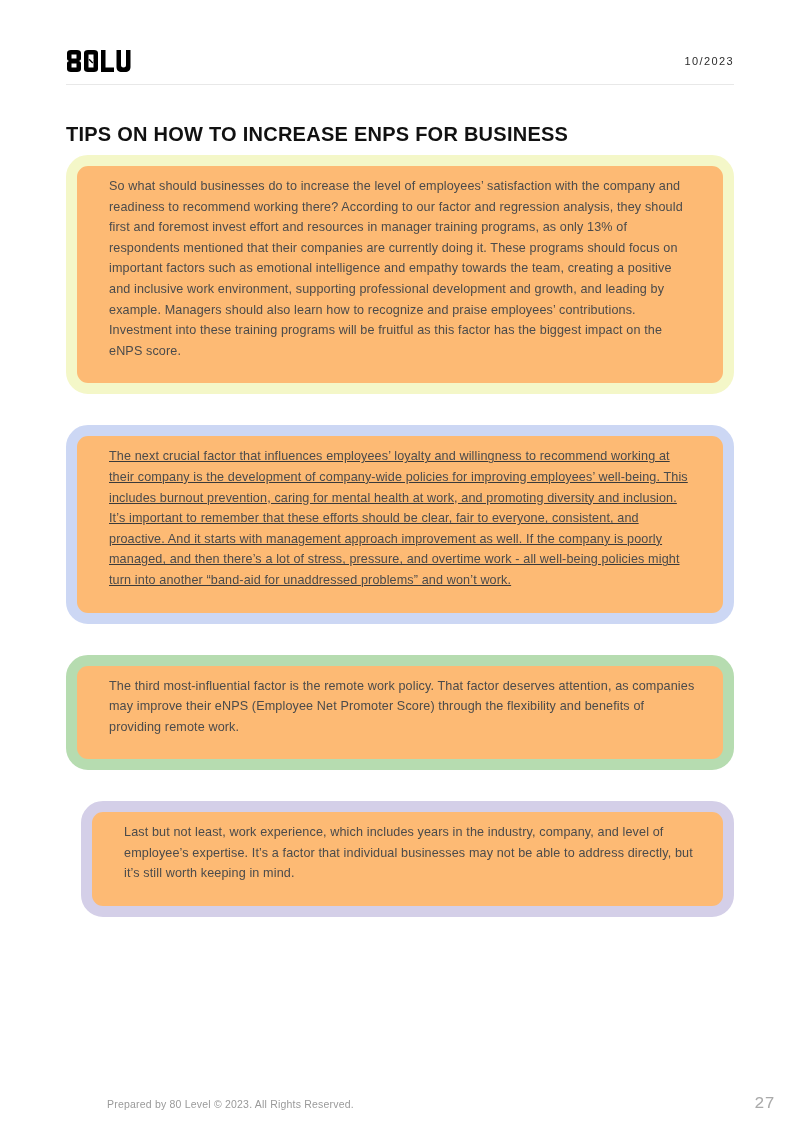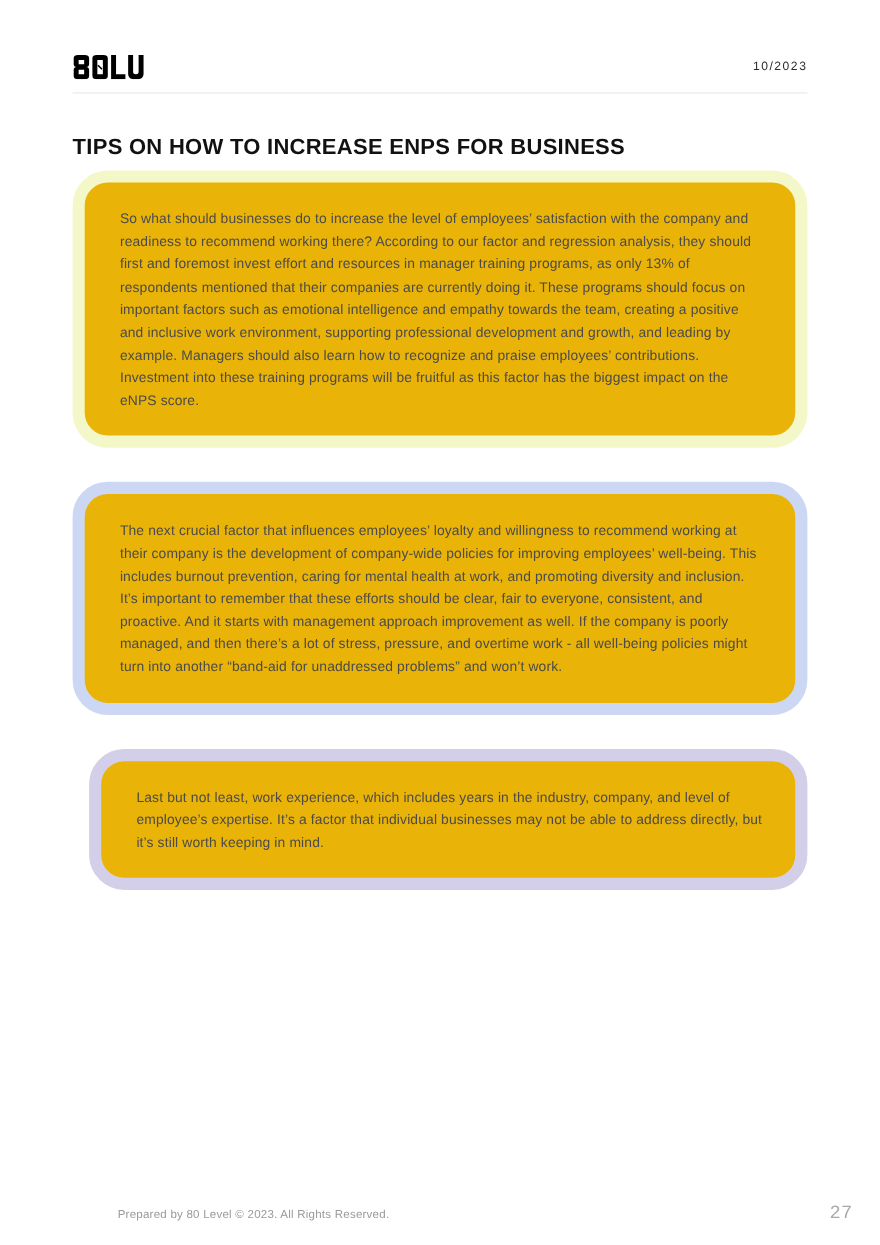--- a/index.html
+++ b/index.html
@@ -77,35 +77,35 @@
     position: absolute;
     left: 66px;
     top: 155px;
     width: 668px;
   }
 
   .card {
     box-sizing: border-box;
     border-style: solid;
     border-width: 11px;
-    border-radius: 32px;
-    background: #eab308;
-    padding: 23px 28px 22px 32px;
+    border-radius: 22px;
+    background: #fdba74;
+    padding: 10px 28px 22px 32px;
   }
 
   .card-text {
     font-size: 12.6px;
     line-height: 20.6px;
     color: #4b4b4b;
     letter-spacing: 0.01em;
     margin: 0;
   }
 
   .card.yellow { border-color: #f4f7c8; }
-  .card.blue   { border-color: #ccd7f4; }
+  .card.blue   { border-color: #ccd7f4; text-decoration: underline; }
   .card.green  { border-color: #b6dcb0; }
   .card.purple { border-color: #d4cfe8; margin-left: 15px; }
 
   .card + .card { margin-top: 31px; }
 
   
   .footer {
     position: absolute;
     left: 66px;
     top: 1094px;
@@ -159,20 +159,23 @@
   <div class="cards">
 
     <div class="card yellow" style="border-color: rgb(244, 247, 200);">
       <p class="card-text">So what should businesses do to increase the level of employees’ satisfaction with the company and readiness to recommend working there? According to our factor and regression analysis, they should first and foremost invest effort and resources in manager training programs, as only 13% of respondents mentioned that their companies are currently doing it. These programs should focus on important factors such as emotional intelligence and empathy towards the team, creating a positive and inclusive work environment, supporting professional development and growth, and leading by example. Managers should also learn how to recognize and praise employees’ contributions. Investment into these training programs will be fruitful as this factor has the biggest impact on the eNPS score.</p>
     </div>
 
     <div class="card blue" style="border-color: rgb(204, 215, 244);">
       <p class="card-text">The next crucial factor that influences employees’ loyalty and willingness to recommend working at their company is the development of company-wide policies for improving employees’ well-being. This includes burnout prevention, caring for mental health at work, and promoting diversity and inclusion. It’s important to remember that these efforts should be clear, fair to everyone, consistent, and proactive. And it starts with management approach improvement as well. If the company is poorly managed, and then there’s a lot of stress, pressure, and overtime work - all well-being policies might turn into another “band-aid for unaddressed problems” and won’t work.</p>
     </div>
 
+    <div class="card green" style="border-color: rgb(182, 220, 176);">
+      <p class="card-text">The third most-influential factor is the remote work policy. That factor deserves attention, as companies may improve their eNPS (Employee Net Promoter Score) through the flexibility and benefits of providing remote work.</p>
+    </div>
 
     <div class="card purple" style="border-color: rgb(212, 207, 232);">
       <p class="card-text">Last but not least, work experience, which includes years in the industry, company, and level of employee’s expertise. It’s a factor that individual businesses may not be able to address directly, but it’s still worth keeping in mind.</p>
     </div>
 
   </div>
 
   <div class="footer">
     <div class="footer-text">Prepared by 80 Level © 2023. All Rights Reserved.</div>
     <div class="footer-page">27</div>

